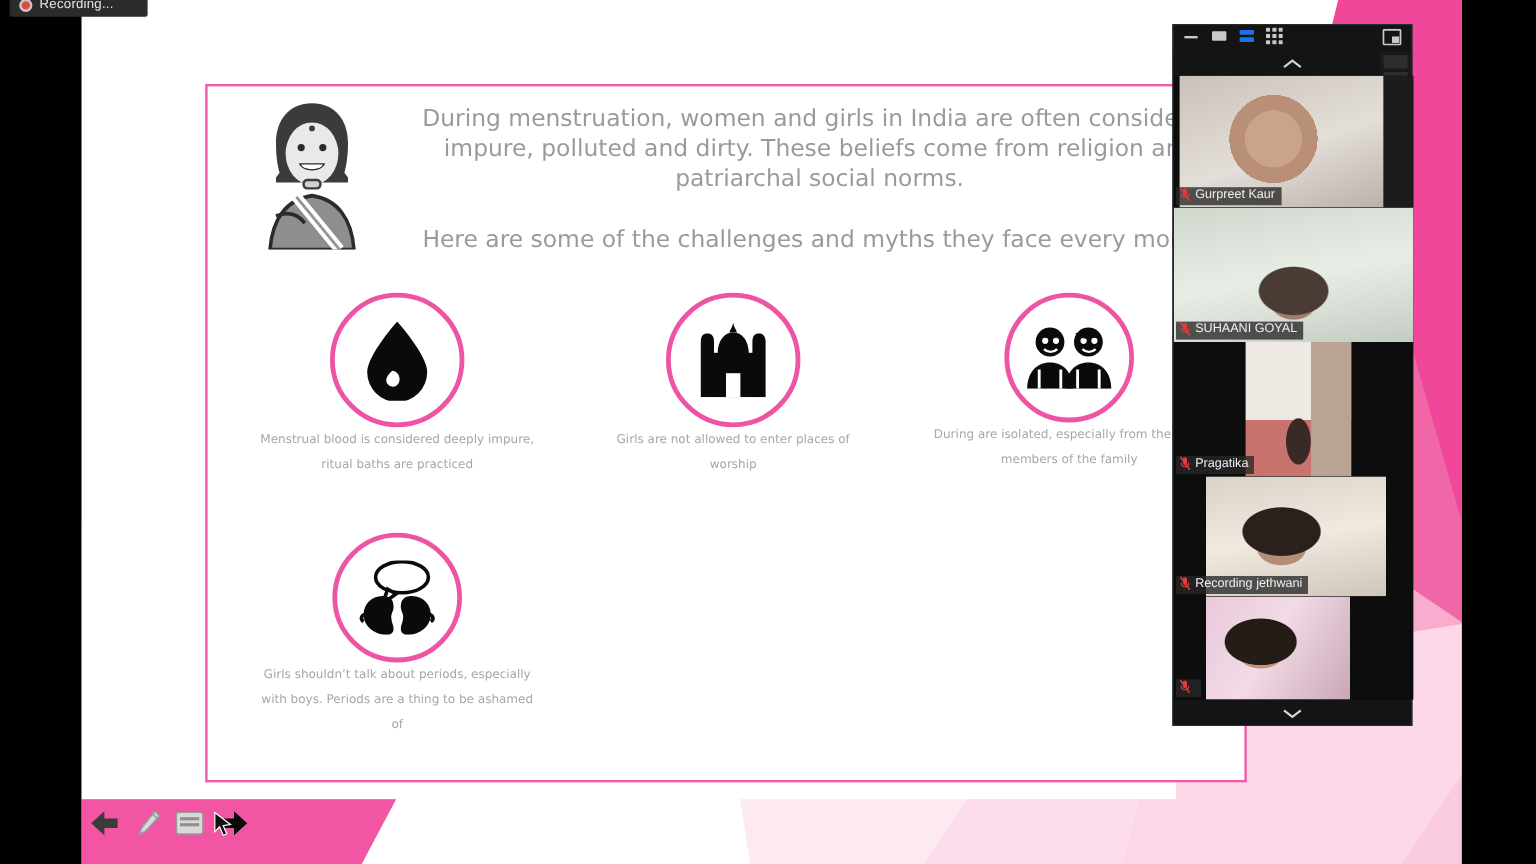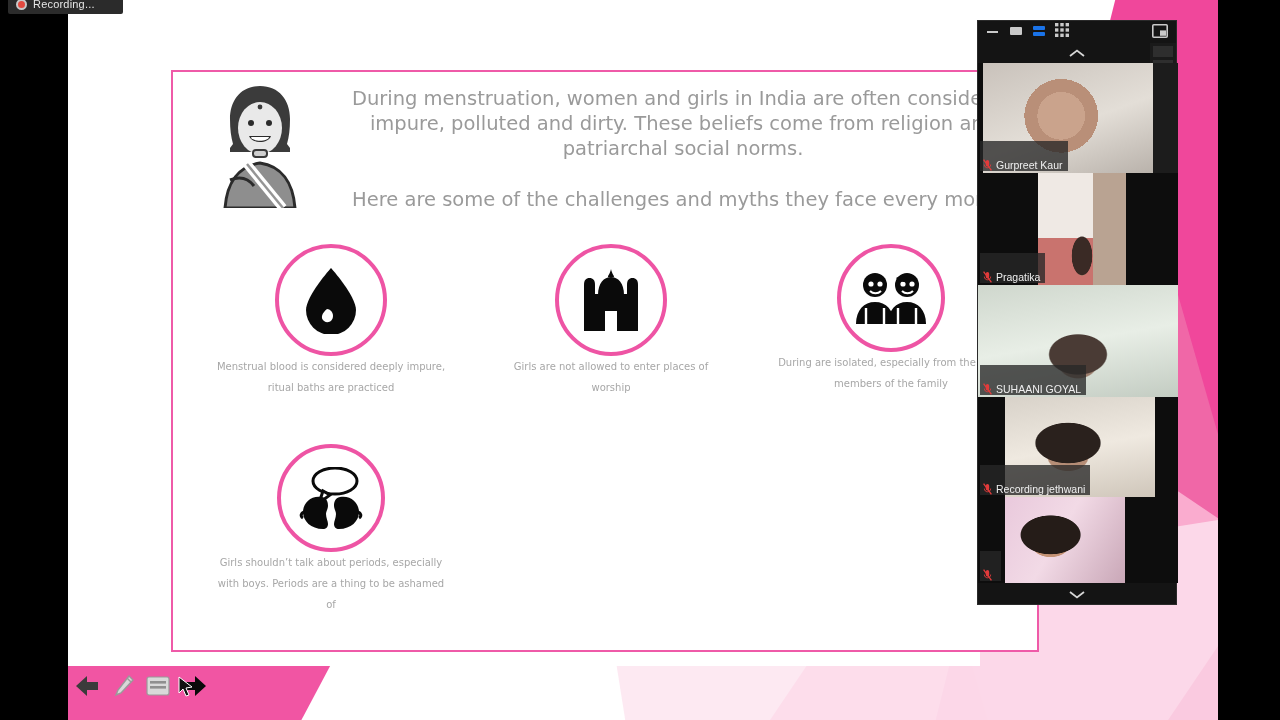--- a/index.html
+++ b/index.html
@@ -117,22 +117,22 @@
   #vp-pip { position: absolute; right: 8px; top: 3px; }
   #vp-scroll-up, #vp-scroll-down {
     height: 20px; display: flex; align-items: center; justify-content: center;
     color: #d6d6d6; font-size: 12px; background:#141414;
   }
   #vp-scroll-down { position:absolute; left:0; bottom:0; width:100%; }
   #tiles { position: absolute; left: 0; top: 42px; width: 200px; height: 522px; overflow: hidden; }
   .tile { position: relative; width: 200px; overflow: hidden; background: #0d0d0d; }
   .tile .feed { position: absolute; inset: 0; }
   .name-tag {
-    position: absolute; left: 2px; bottom: 2px; height: 30px;
-    display: flex; align-items: flex-end; gap: 4px; padding: 0 5px 0 3px;
+    position: absolute; left: 2px; bottom: 2px; height: 15px;
+    display: flex; align-items: flex-start; gap: 4px; padding: 0 5px 0 3px;
     background: rgba(40,40,40,.78);
   }
   .name-tag .nm { color: #efefef; font-size: 10.5px; white-space: nowrap; font-family:"Liberation Sans", sans-serif;}
   .mic-muted { width: 9px; height: 12px; }
 
   
   #vp-right-strip {
     position: absolute; right: 0; top: 22px; width: 26px; height: 140px;
     background: #1a1a1a;
   }
@@ -352,51 +352,51 @@
           <svg class="mic-muted" viewBox="0 0 9 12">
             <path d="M4.5 1a1.7 1.7 0 011.7 1.7v3.1A1.7 1.7 0 012.8 5.8V2.7A1.7 1.7 0 014.5 1z" fill="#e23b3b"></path>
             <path d="M1.4 5.6c0 1.9 1.4 3.2 3.1 3.2s3.1-1.3 3.1-3.2" stroke="#e23b3b" stroke-width="1" fill="none"></path>
             <path d="M0.6 0.6l7.8 10.8" stroke="#e23b3b" stroke-width="1.3"></path>
           </svg>
           <span class="nm">Gurpreet Kaur</span>
         </div>
       </div>
 
       <div class="tile" style="height:112px">
+        <div class="feed" style="background:
+             radial-gradient(ellipse at 50% 62%, #4a3b35 0 20%, transparent 21%),
+             radial-gradient(ellipse at 50% 70%, #9c7e6d 0 13%, transparent 14%),
+             linear-gradient(170deg,#cfd7cd,#e8eee6 50%,#c3ccc2);"></div>
+        <div class="name-tag">
+          <svg class="mic-muted" viewBox="0 0 9 12">
+            <path d="M4.5 1a1.7 1.7 0 011.7 1.7v3.1A1.7 1.7 0 012.8 5.8V2.7A1.7 1.7 0 014.5 1z" fill="#e23b3b"></path>
+            <path d="M1.4 5.6c0 1.9 1.4 3.2 3.1 3.2s3.1-1.3 3.1-3.2" stroke="#e23b3b" stroke-width="1" fill="none"></path>
+            <path d="M0.6 0.6l7.8 10.8" stroke="#e23b3b" stroke-width="1.3"></path>
+          </svg>
+          <span class="nm">SUHAANI GOYAL</span>
+        </div>
+      </div>
+
+      <div class="tile" style="height:112px">
         <div class="feed" style="left:60px;width:88px;background:
              linear-gradient(180deg,#efe9e4 0 58%, #c9736e 58% 100%);"></div>
         <div class="feed" style="left:60px;width:88px;background:
              radial-gradient(ellipse at 50% 74%, #3a2a25 0 16%, transparent 17%),
              radial-gradient(ellipse at 50% 80%, #c58e7b 0 10%, transparent 11%),
              linear-gradient(90deg, transparent 0 62%, #b9a392 62% 100%);"></div>
         <div class="name-tag">
           <svg class="mic-muted" viewBox="0 0 9 12">
             <path d="M4.5 1a1.7 1.7 0 011.7 1.7v3.1A1.7 1.7 0 012.8 5.8V2.7A1.7 1.7 0 014.5 1z" fill="#e23b3b"></path>
             <path d="M1.4 5.6c0 1.9 1.4 3.2 3.1 3.2s3.1-1.3 3.1-3.2" stroke="#e23b3b" stroke-width="1" fill="none"></path>
             <path d="M0.6 0.6l7.8 10.8" stroke="#e23b3b" stroke-width="1.3"></path>
           </svg>
           <span class="nm">Pragatika</span>
         </div>
       </div>
 
-      <div class="tile" style="height:112px">
-        <div class="feed" style="background:
-             radial-gradient(ellipse at 50% 62%, #4a3b35 0 20%, transparent 21%),
-             radial-gradient(ellipse at 50% 70%, #9c7e6d 0 13%, transparent 14%),
-             linear-gradient(170deg,#cfd7cd,#e8eee6 50%,#c3ccc2);"></div>
-        <div class="name-tag">
-          <svg class="mic-muted" viewBox="0 0 9 12">
-            <path d="M4.5 1a1.7 1.7 0 011.7 1.7v3.1A1.7 1.7 0 012.8 5.8V2.7A1.7 1.7 0 014.5 1z" fill="#e23b3b"></path>
-            <path d="M1.4 5.6c0 1.9 1.4 3.2 3.1 3.2s3.1-1.3 3.1-3.2" stroke="#e23b3b" stroke-width="1" fill="none"></path>
-            <path d="M0.6 0.6l7.8 10.8" stroke="#e23b3b" stroke-width="1.3"></path>
-          </svg>
-          <span class="nm">SUHAANI GOYAL</span>
-        </div>
-      </div>
-
       <div class="tile" style="height:100px">
         <div class="feed" style="left:27px;width:150px;background:
              radial-gradient(ellipse at 42% 46%, #2a211d 0 26%, transparent 27%),
              radial-gradient(ellipse at 42% 60%, #b58d76 0 16%, transparent 17%),
              linear-gradient(170deg,#d8d2c9,#efe9e0 50%,#cfc6ba);"></div>
         <div class="name-tag">
           <svg class="mic-muted" viewBox="0 0 9 12">
             <path d="M4.5 1a1.7 1.7 0 011.7 1.7v3.1A1.7 1.7 0 012.8 5.8V2.7A1.7 1.7 0 014.5 1z" fill="#e23b3b"></path>
             <path d="M1.4 5.6c0 1.9 1.4 3.2 3.1 3.2s3.1-1.3 3.1-3.2" stroke="#e23b3b" stroke-width="1" fill="none"></path>
             <path d="M0.6 0.6l7.8 10.8" stroke="#e23b3b" stroke-width="1.3"></path>

